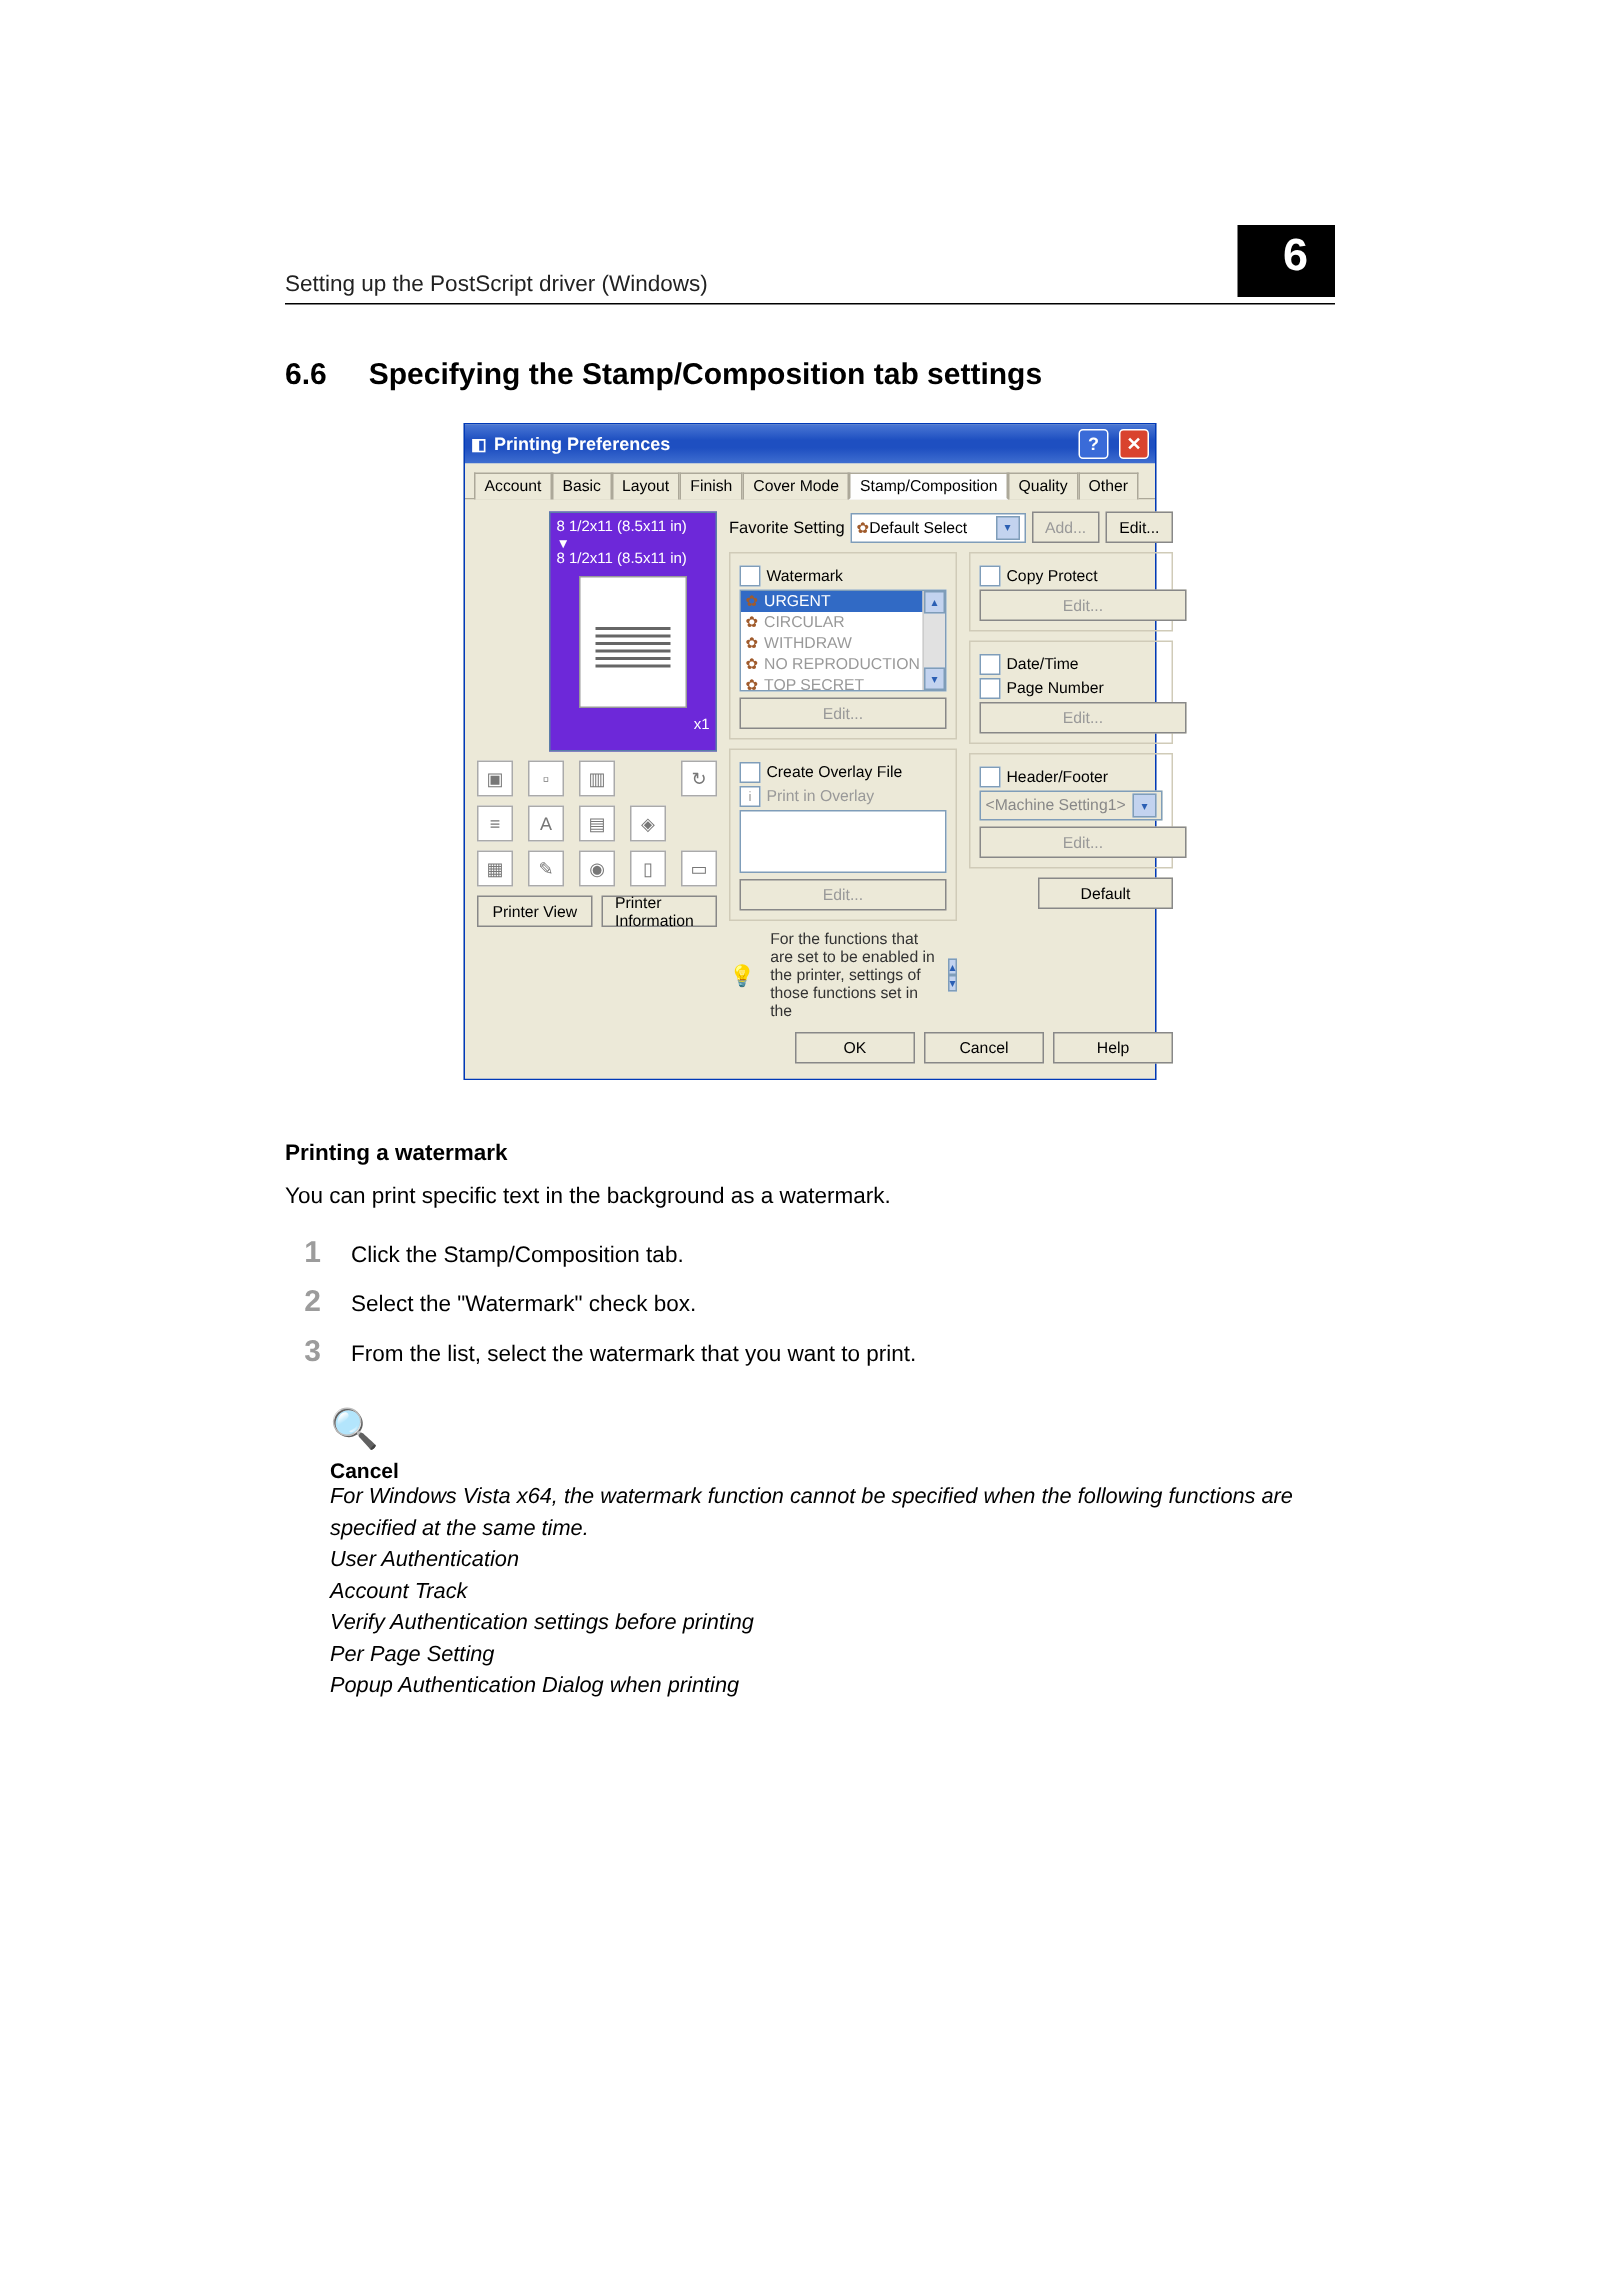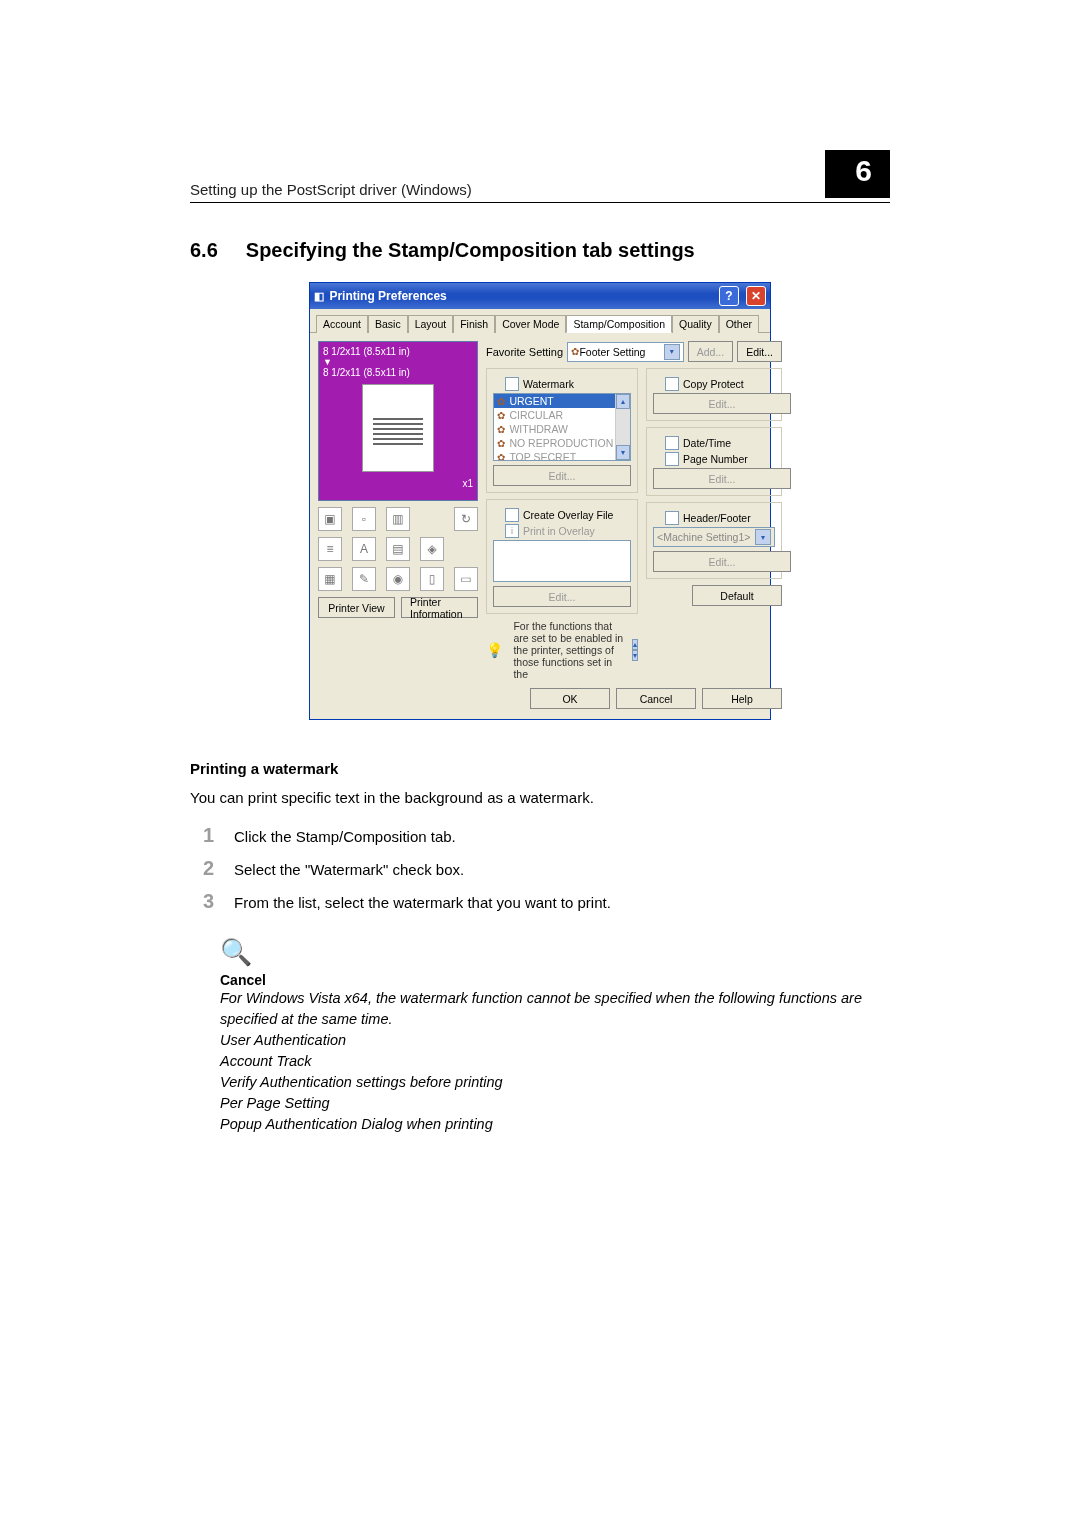--- a/index.html
+++ b/index.html
@@ -115,39 +115,40 @@
     display:flex;align-items:center;justify-content:center;
     font-size:8px; color:#2b5fb4;
   }
   .btn {
     border:1px solid #888; background:#ece9d8; height:19px; padding:0 8px;
     font-size:10.5px; display:inline-flex; align-items:center; justify-content:center;
   }
   .btn.disabled{color:#999;}
   .btn.wide { width: 120px; justify-content:center;}
   .preview-area {
-    background:#a21caf; border:1px solid #5b7ea8; height:150px; padding:4px;
+    background:#6d28d9; border:1px solid #5b7ea8; height:150px; padding:4px;
     color:#fff;
+    margin-left:48px;
   }
   .preview-area .label{font-size:10px;}
   .preview-page {
     width:70px;height:86px;background:#fff;margin:6px auto;border:1px solid #999;
     position:relative;
   }
   .preview-page .lines{position:absolute;left:10px;right:10px;top:30px;}
   .preview-page .lines div{height:2px;background:#666;margin:3px 0;}
   .mini-icons { display:flex; gap:10px; margin-top:6px;}
   .mini-icons span {
     width:22px;height:22px;border:1px solid #aaa;background:#fff;display:inline-flex;
     align-items:center;justify-content:center;font-size:12px;color:#777;
   }
   .groupbox {
     border:1px solid #d0cbb8; margin-bottom:6px; padding:6px; position:relative;
   }
-  .chk { display:flex; align-items:center; gap:4px; font-size:10.5px; margin:2px 12px;}
+  .chk { display:flex; align-items:center; gap:4px; font-size:10.5px; margin:2px 0;}
   .chk .box {
     width:12px;height:12px;border:1px solid #7f9db9;background:#fff;display:inline-block;
   }
   .listbox {
     border:1px solid #7f9db9; background:#fff; height:66px; overflow:hidden;
     font-size:10.5px; position:relative; color:#999;
   }
   .listbox .item{padding:1px 3px;display:flex;align-items:center;gap:4px;}
   .listbox .item.sel{background:#316ac5;color:#fff;}
   .listbox .scroll{position:absolute;right:0;top:0;bottom:0;width:14px;background:#e1e1e1;border-left:1px solid #ccc;}
@@ -256,21 +257,21 @@
             <span class="btn">Printer View</span>
             <span class="btn">Printer Information</span>
           </div>
         </div>
 
         <div class="col-mid">
           <div class="favline">
             <span>Favorite Setting</span>
             <div class="combo">
               <span class="gear">✿</span>
-              <span>Footer Setting</span>
+              <span>Default Select</span>
               <span class="caret">▾</span>
             </div>
             <span class="btn disabled">Add...</span>
             <span class="btn">Edit...</span>
           </div>
 
           <div class="row" style="gap:8px;">
             <div style="flex:1;">
               <div class="groupbox">
                 <div class="chk">

